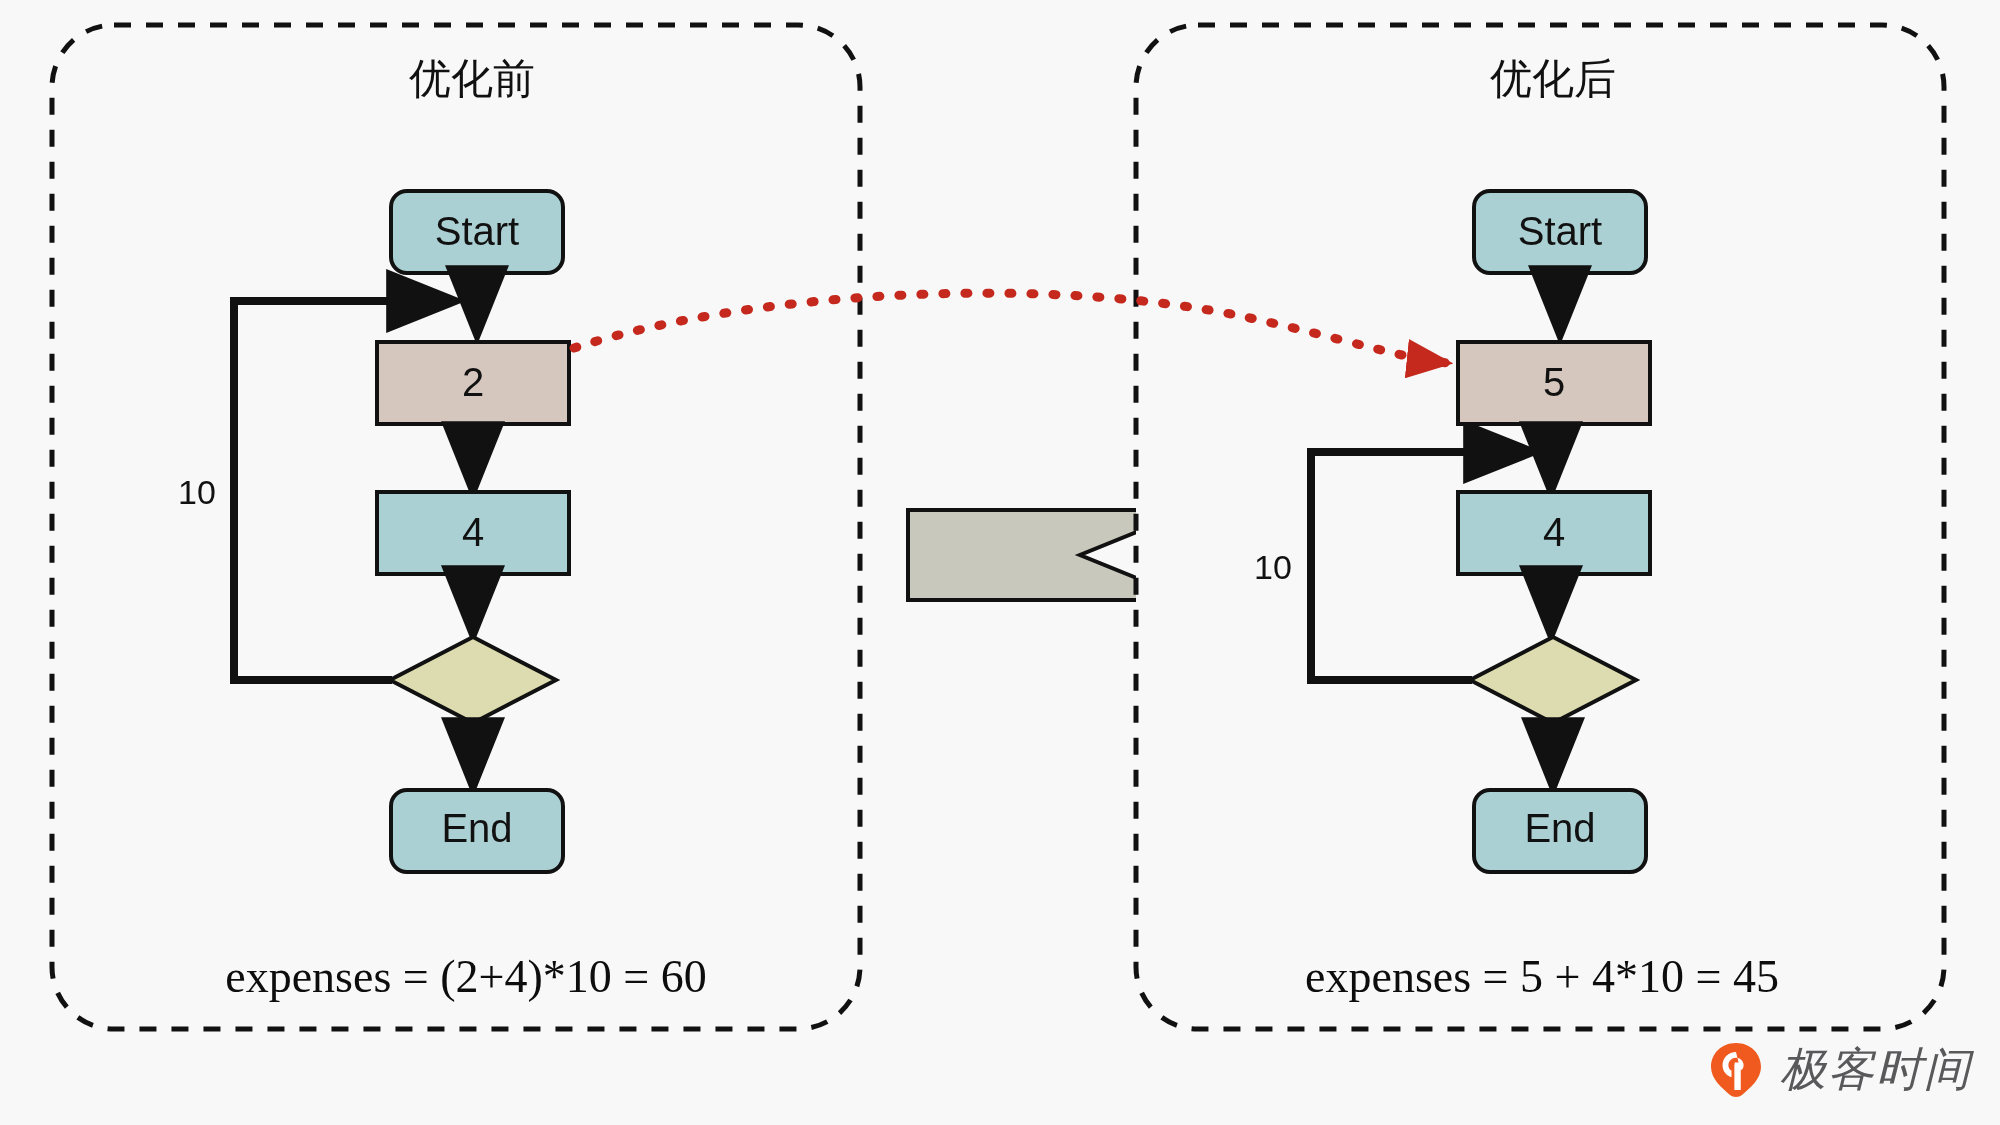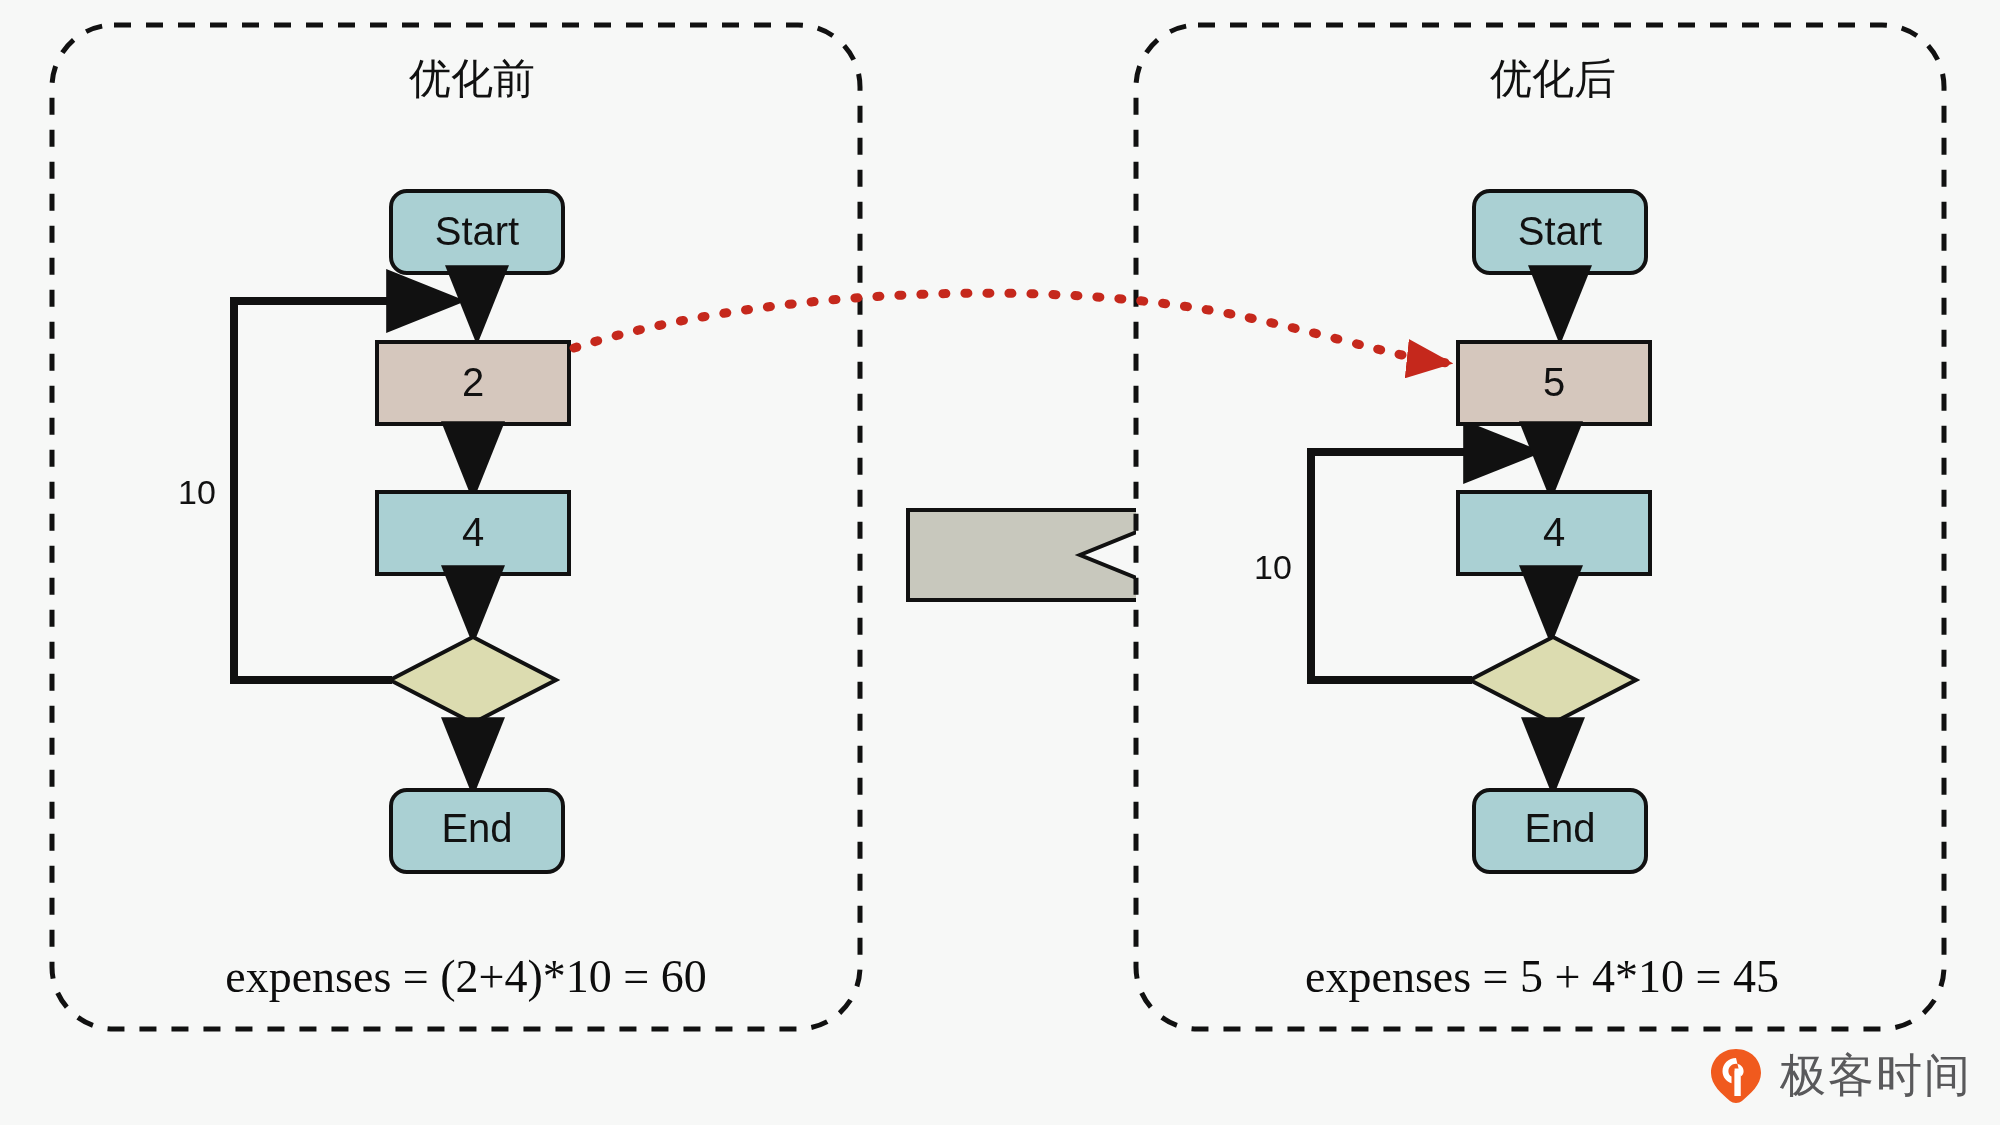--- a/index.html
+++ b/index.html
@@ -168,21 +168,21 @@
       <rect class="node-shape" x="1474" y="790" width="172" height="82" rx="16" ry="16" fill="#aad0d3"></rect>
       <text class="node-label" x="1560" y="831">End</text>
 
       <text class="formula-text" x="1542" y="981">expenses = 5 + 4*10 = 45</text>
     </g>
 
     <path class="red-dotted" marker-end="url(#arrowRed)" d="M 574 348 C 760 288, 1060 276, 1250 318 C 1350 340, 1400 358, 1448 363"></path>
 
   </svg>
 
-  <div id="brand" style="position:absolute; right:28px; bottom:18px; display:flex; align-items:center; gap:18px;">
+  <div id="brand" style="position:absolute; right:28px; bottom:24px; display:flex; align-items:center; gap:18px;font-style:italic;">
     <span style="display:inline-block; width:52px; height:56px; position:relative;">
       <svg width="52" height="56" viewBox="0 0 52 56" xmlns="http://www.w3.org/2000/svg">
         <path d="M26 1 C11 1 1 12 1 25 C1 37 12 46 20 53 C23 55.5 29 55.5 32 53 C40 46 51 37 51 25 C51 12 41 1 26 1 Z" fill="#f05a1e"></path>
         <path d="M26 10 C18.5 10 12.5 15.8 12.5 23.2 C12.5 29 16.3 33.6 21.5 35.2 L21.5 28.6 C19.6 27.5 18.4 25.5 18.4 23.2 C18.4 19.1 21.8 15.8 26 15.8 C30.2 15.8 33.6 19.1 33.6 23.2 C33.6 25.5 32.4 27.5 30.5 28.6 L30.5 48 L24.6 48 L24.6 22.4 L30.5 28.6" fill="#ffffff"></path>
         <path d="M24.6 20.5 L30.5 20.5 L30.5 48 L24.6 48 Z" fill="#ffffff"></path>
       </svg>
     </span>
     <span class="brand-label" style="font-family:'Liberation Sans', sans-serif; font-size:46px; color:#59595b; letter-spacing:2px;">极客时间</span>
   </div>
 </div>

